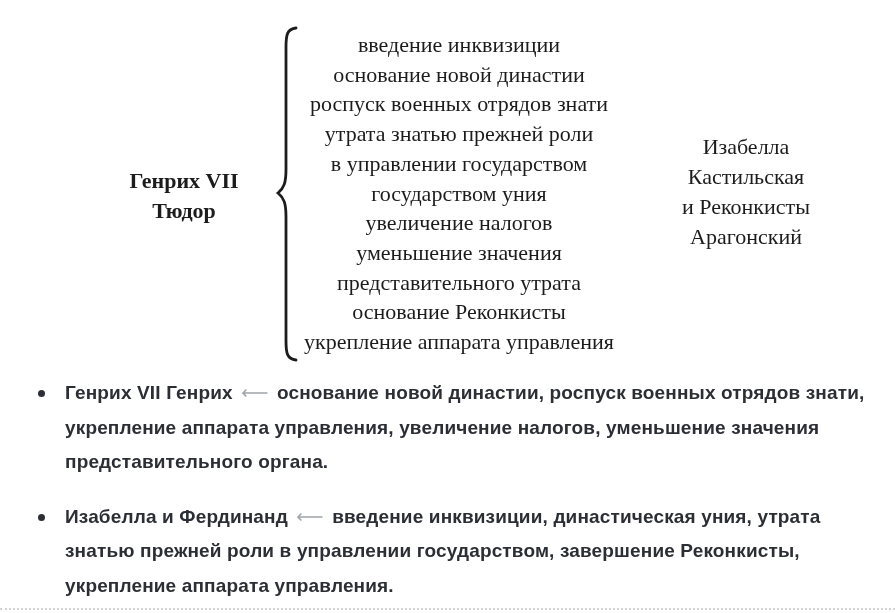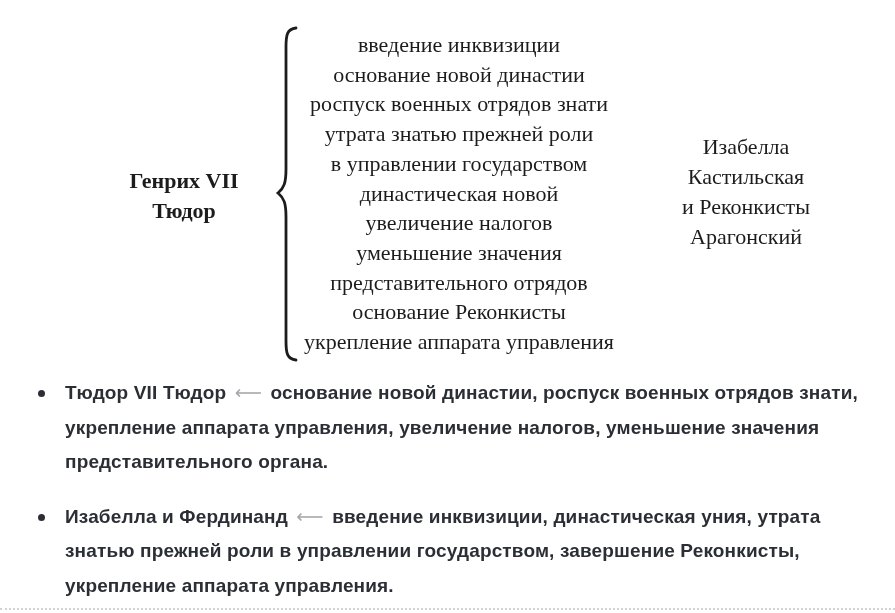--- a/index.html
+++ b/index.html
@@ -116,40 +116,40 @@
       <path d="M22 3 C13 4 12 10 12 22 L12 144 C12 158 10 163 4 168 C10 173 12 178 12 192 L12 316 C12 328 13 334 22 335" fill="none" stroke="#1c1c1c" stroke-width="2.8" stroke-linecap="round"></path>
     </svg>
   </div>
 
   <div class="reform-list serif-text">
     <div>введение инквизиции</div>
     <div>основание новой династии</div>
     <div>роспуск военных отрядов знати</div>
     <div>утрата знатью прежней роли</div>
     <div>в управлении государством</div>
-    <div>династическая новой</div>
+    <div>государством уния</div>
     <div>увеличение налогов</div>
     <div>уменьшение значения</div>
-    <div>представительного отрядов</div>
+    <div>представительного утрата</div>
     <div>основание Реконкисты</div>
     <div>укрепление аппарата управления</div>
   </div>
 
   <div class="right-label serif-text">
     <div>Изабелла</div>
     <div>Кастильская</div>
     <div>и Реконкисты</div>
     <div>Арагонский</div>
   </div>
 
   <div class="answers">
 
     <div class="bullet">
       <span class="bullet-dot"></span>
-      <span class="bullet-text"><span>Тюдор VII Тюдор</span> <span class="arrow">⟵</span> <span>основание новой династии, роспуск военных отрядов знати, укрепление аппарата управления, увеличение налогов, уменьшение значения представительного органа.</span></span>
+      <span class="bullet-text"><span>Генрих VII Генрих</span> <span class="arrow">⟵</span> <span>основание новой династии, роспуск военных отрядов знати, укрепление аппарата управления, увеличение налогов, уменьшение значения представительного органа.</span></span>
     </div>
 
     <div class="bullet">
       <span class="bullet-dot"></span>
       <span class="bullet-text"><span>Изабелла и Фердинанд</span> <span class="arrow">⟵</span> <span>введение инквизиции, династическая уния, утрата знатью прежней роли в управлении государством, завершение Реконкисты, укрепление аппарата управления.</span></span>
     </div>
 
   </div>
 
   <div class="bottom-divider"></div>

